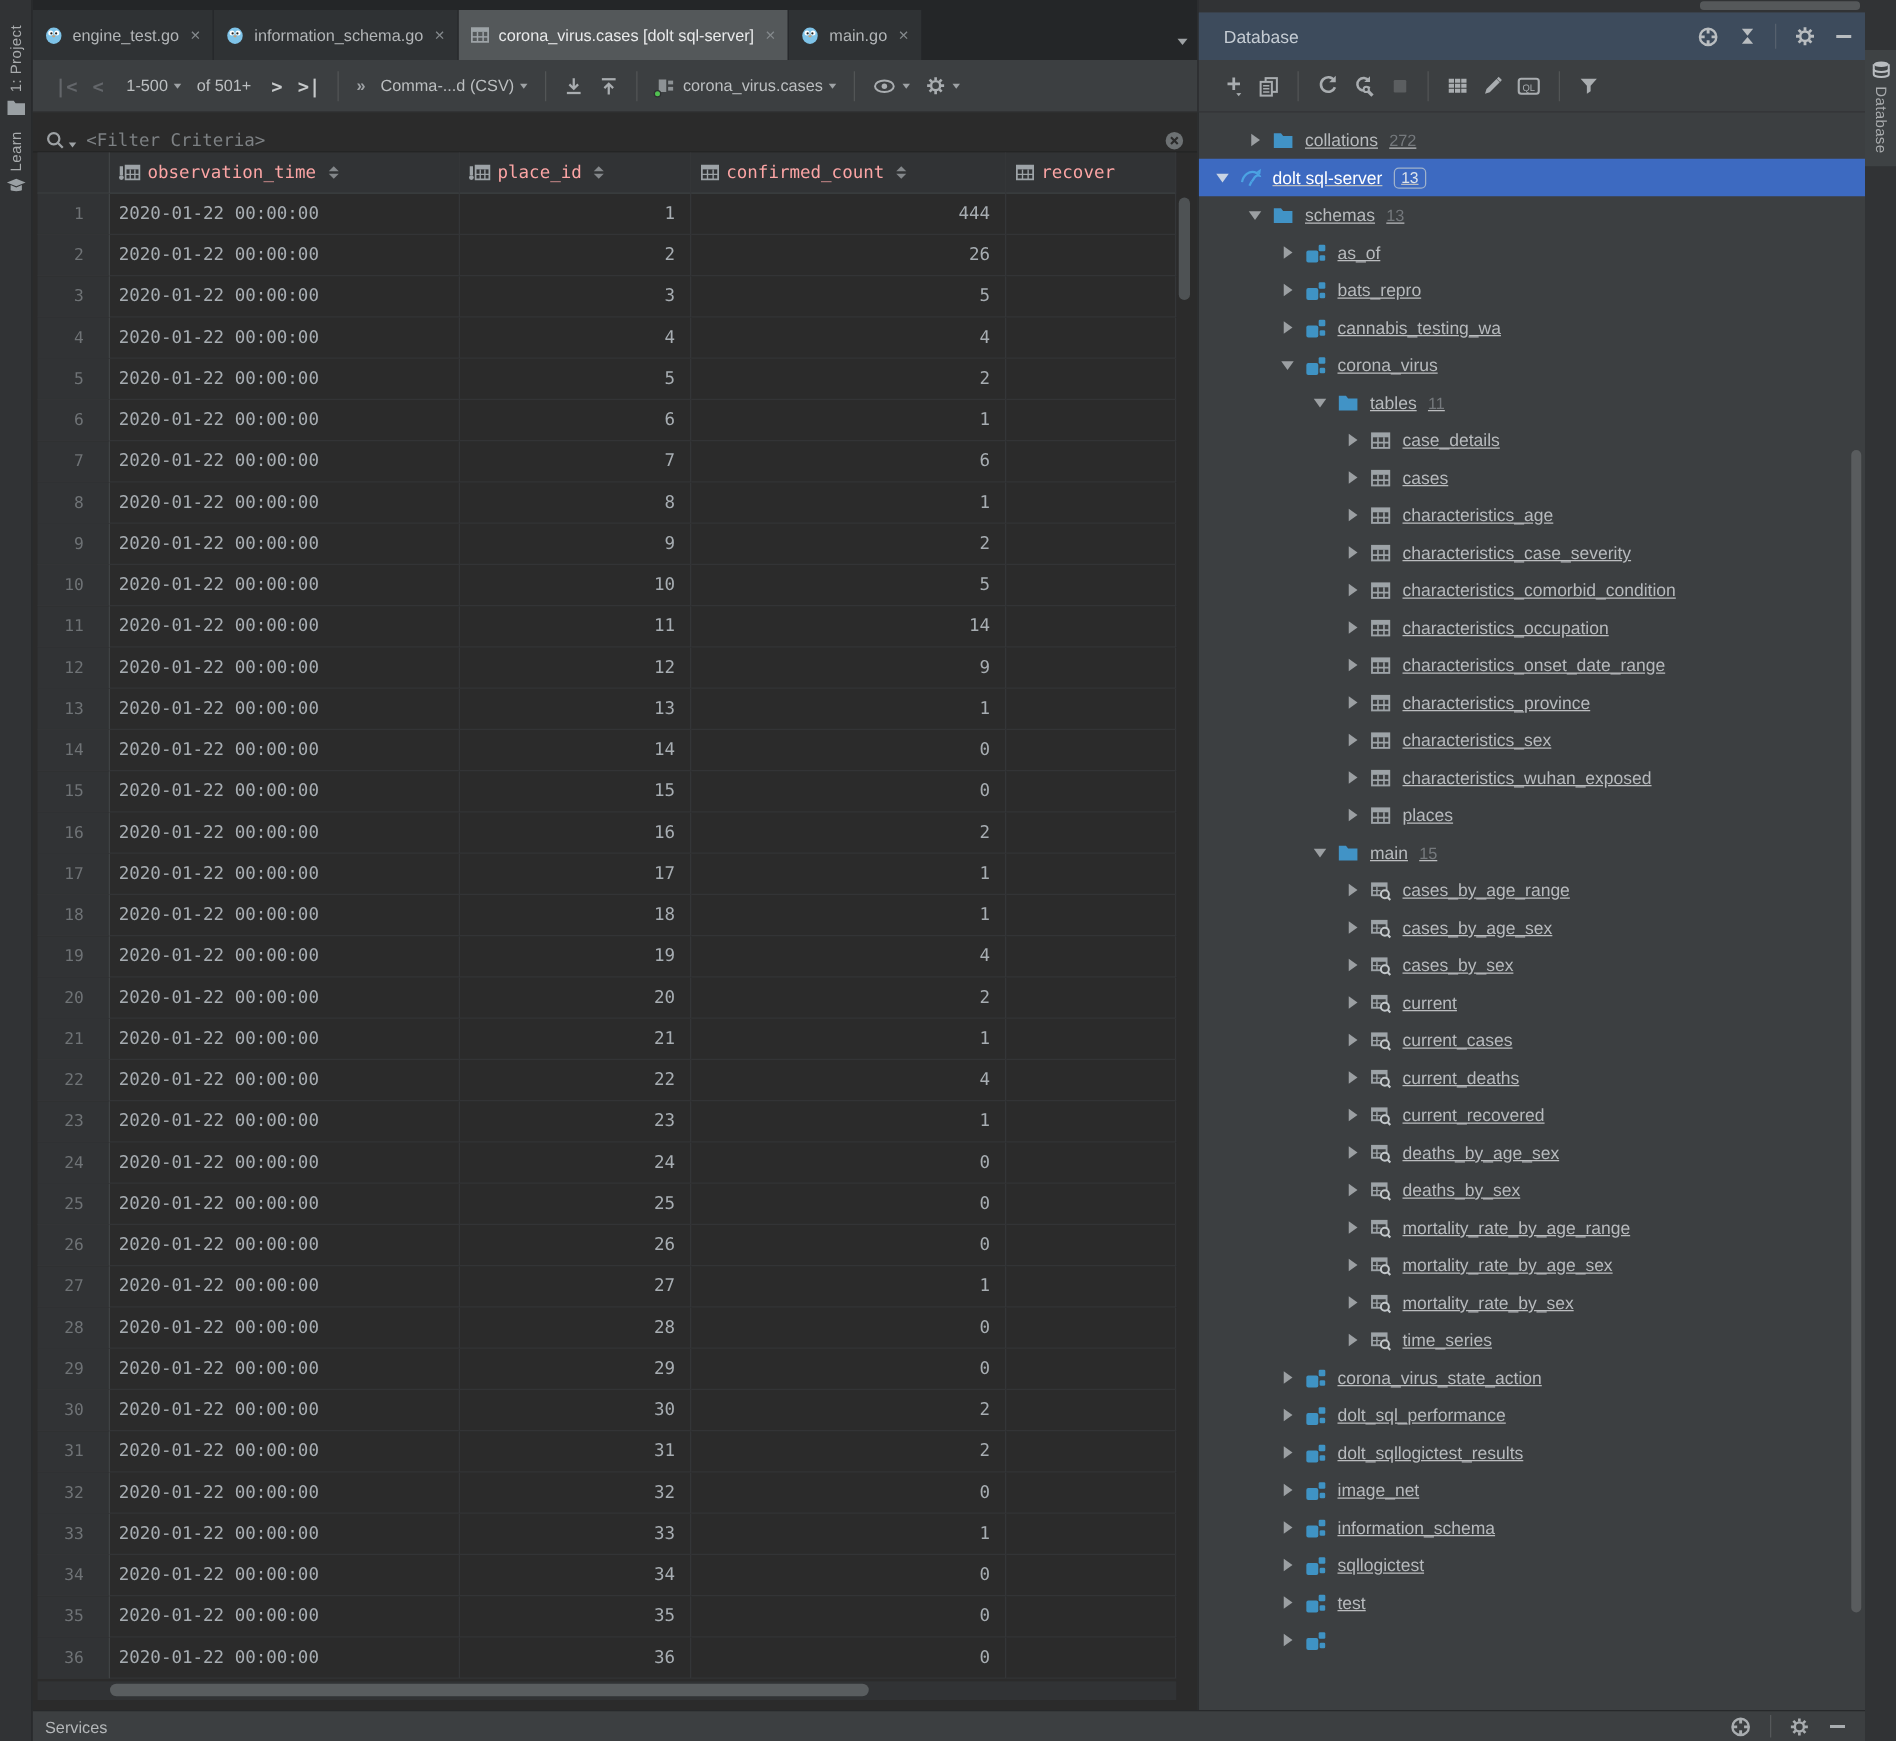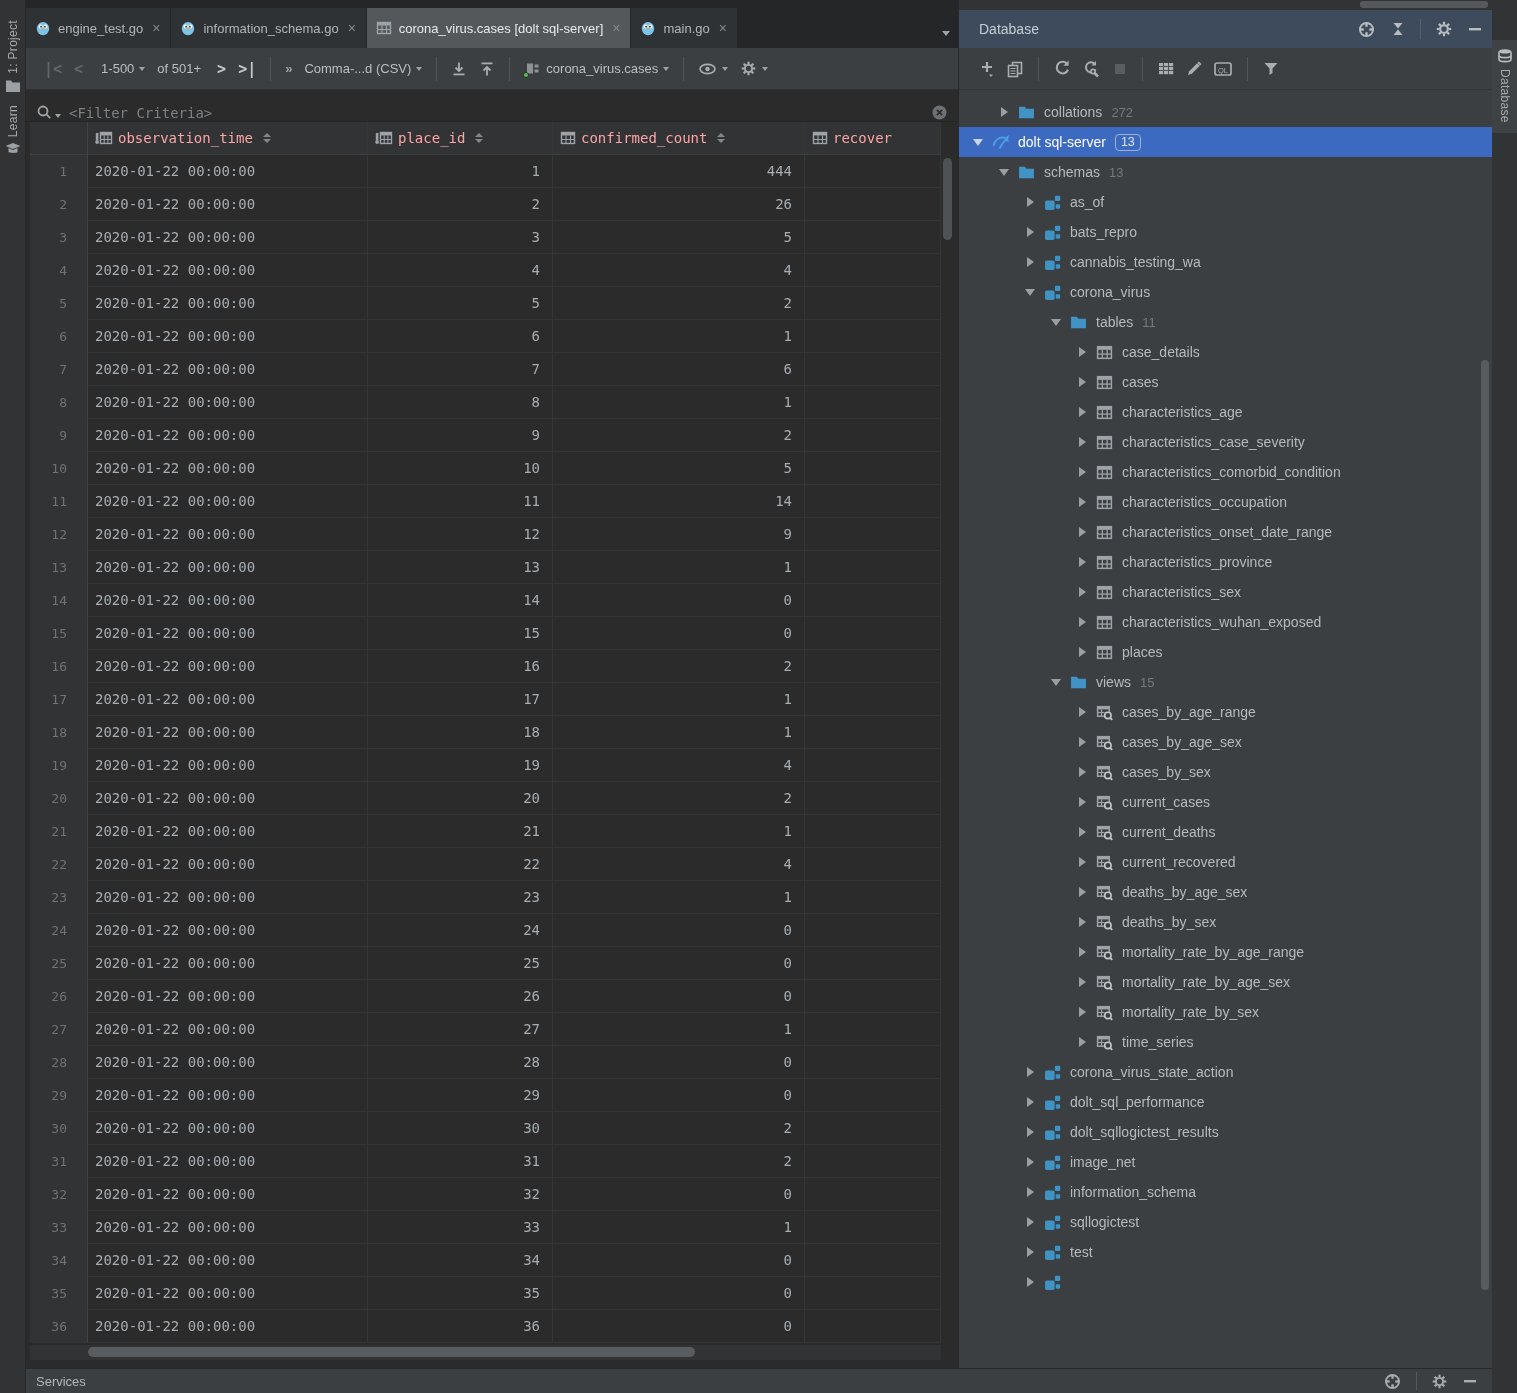--- a/index.html
+++ b/index.html
@@ -80,21 +80,21 @@
   .db-header { position:absolute; left:0; top:10px; width:534px; height:38px; background:#3d4b5c;
     display:flex; align-items:center; padding:0 10px 0 20px; }
   .db-title { font-size:14px; color:#c6cdd4; flex:1; }
   .hd-icons { display:flex; align-items:center; gap:14px; }
   .hd-icons .sep { width:1px; height:20px; background:#56606d; }
   .db-toolbar { position:absolute; left:0; top:48px; width:534px; height:42px; background:#3c3f41;
     border-bottom:1px solid #333537; display:flex; align-items:center; padding-left:14px; }
   .db-toolbar .sep { width:1px; height:24px; background:#525556; margin:0 9px; }
   .db-toolbar .tbtn { padding:4px 5px; }
 
-  .tree { position:absolute; left:0; top:91px; width:534px; height:1277px; overflow:hidden; }
+  .tree { position:absolute; left:0; top:91px; width:534px; height:1277px; overflow:hidden;text-decoration:underline; }
   .tree-item { display:flex; align-items:center; height:30px; font-size:14px; color:#b7babd; cursor:pointer; white-space:nowrap; }
   .tree-item.selected { background:#3d6ac1; color:#ffffff; }
   .arr { width:10px; height:10px; margin-right:9px; flex:none; display:flex; align-items:center; justify-content:center; }
   .arr .right { width:0; height:0; border-top:5px solid transparent; border-bottom:5px solid transparent; border-left:7px solid #9b9fa2; }
   .arr .down { width:0; height:0; border-left:5px solid transparent; border-right:5px solid transparent; border-top:7px solid #9b9fa2; }
   .tree-item.selected .arr .down { border-top-color:#c9d4e4; }
   .t-ico { width:17px; height:17px; margin-right:9px; flex:none; }
   .t-count { color:#75797d; font-size:13px; margin-left:9px; }
   .t-badge { margin-left:9px; font-size:12.5px; color:#dde4ec; border:1px solid #9fb2cc; border-radius:4px; padding:0px 5px 1px; }
   .tree-scroll { position:absolute; right:3px; top:360px; width:8px; height:930px; background:#595c5e; border-radius:4px; }
@@ -1019,21 +1019,21 @@
         <div class="tree-item">
           <span style="width: 92px; flex: 0 0 auto;"></span>
           <span class="arr">
             <span class="down"></span>
           </span>
           <span class="t-ico">
             <svg width="17" height="17" viewBox="0 0 16 16">
               <path d="M1 2.5h5.4l1.6 2H15v9H1z" fill="#4193c6"></path>
             </svg>
           </span>
-          <span>views</span>
+          <span>main</span>
           <span class="t-count">15</span>
         </div>
         <div class="tree-item">
           <span style="width: 118px; flex: 0 0 auto;"></span>
           <span class="arr">
             <span class="right"></span>
           </span>
           <span class="t-ico">
             <svg width="17" height="17" viewBox="0 0 16 16">
               <rect x="1.5" y="2.5" width="11" height="9" fill="none" stroke="#9da3a7" stroke-width="1.4"></rect>
@@ -1072,20 +1072,37 @@
             <svg width="17" height="17" viewBox="0 0 16 16">
               <rect x="1.5" y="2.5" width="11" height="9" fill="none" stroke="#9da3a7" stroke-width="1.4"></rect>
               <rect x="1.5" y="2.5" width="11" height="2.6" fill="#9da3a7"></rect>
               <line x1="5.2" y1="5.1" x2="5.2" y2="11.5" stroke="#9da3a7" stroke-width="1.1"></line>
               <line x1="1.5" y1="8" x2="8" y2="8" stroke="#9da3a7" stroke-width="1.1"></line>
               <circle cx="11.2" cy="10.8" r="3" fill="#3c3f41" stroke="#c3c8cb" stroke-width="1.5"></circle>
               <line x1="13.3" y1="13" x2="15.3" y2="15" stroke="#c3c8cb" stroke-width="1.6"></line>
             </svg>
           </span>
           <span>cases_by_sex</span>
+        </div>
+        <div class="tree-item">
+          <span style="width: 118px; flex: 0 0 auto;"></span>
+          <span class="arr">
+            <span class="right"></span>
+          </span>
+          <span class="t-ico">
+            <svg width="17" height="17" viewBox="0 0 16 16">
+              <rect x="1.5" y="2.5" width="11" height="9" fill="none" stroke="#9da3a7" stroke-width="1.4"></rect>
+              <rect x="1.5" y="2.5" width="11" height="2.6" fill="#9da3a7"></rect>
+              <line x1="5.2" y1="5.1" x2="5.2" y2="11.5" stroke="#9da3a7" stroke-width="1.1"></line>
+              <line x1="1.5" y1="8" x2="8" y2="8" stroke="#9da3a7" stroke-width="1.1"></line>
+              <circle cx="11.2" cy="10.8" r="3" fill="#3c3f41" stroke="#c3c8cb" stroke-width="1.5"></circle>
+              <line x1="13.3" y1="13" x2="15.3" y2="15" stroke="#c3c8cb" stroke-width="1.6"></line>
+            </svg>
+          </span>
+          <span>current</span>
         </div>
         <div class="tree-item">
           <span style="width: 118px; flex: 0 0 auto;"></span>
           <span class="arr">
             <span class="right"></span>
           </span>
           <span class="t-ico">
             <svg width="17" height="17" viewBox="0 0 16 16">
               <rect x="1.5" y="2.5" width="11" height="9" fill="none" stroke="#9da3a7" stroke-width="1.4"></rect>
               <rect x="1.5" y="2.5" width="11" height="2.6" fill="#9da3a7"></rect>

